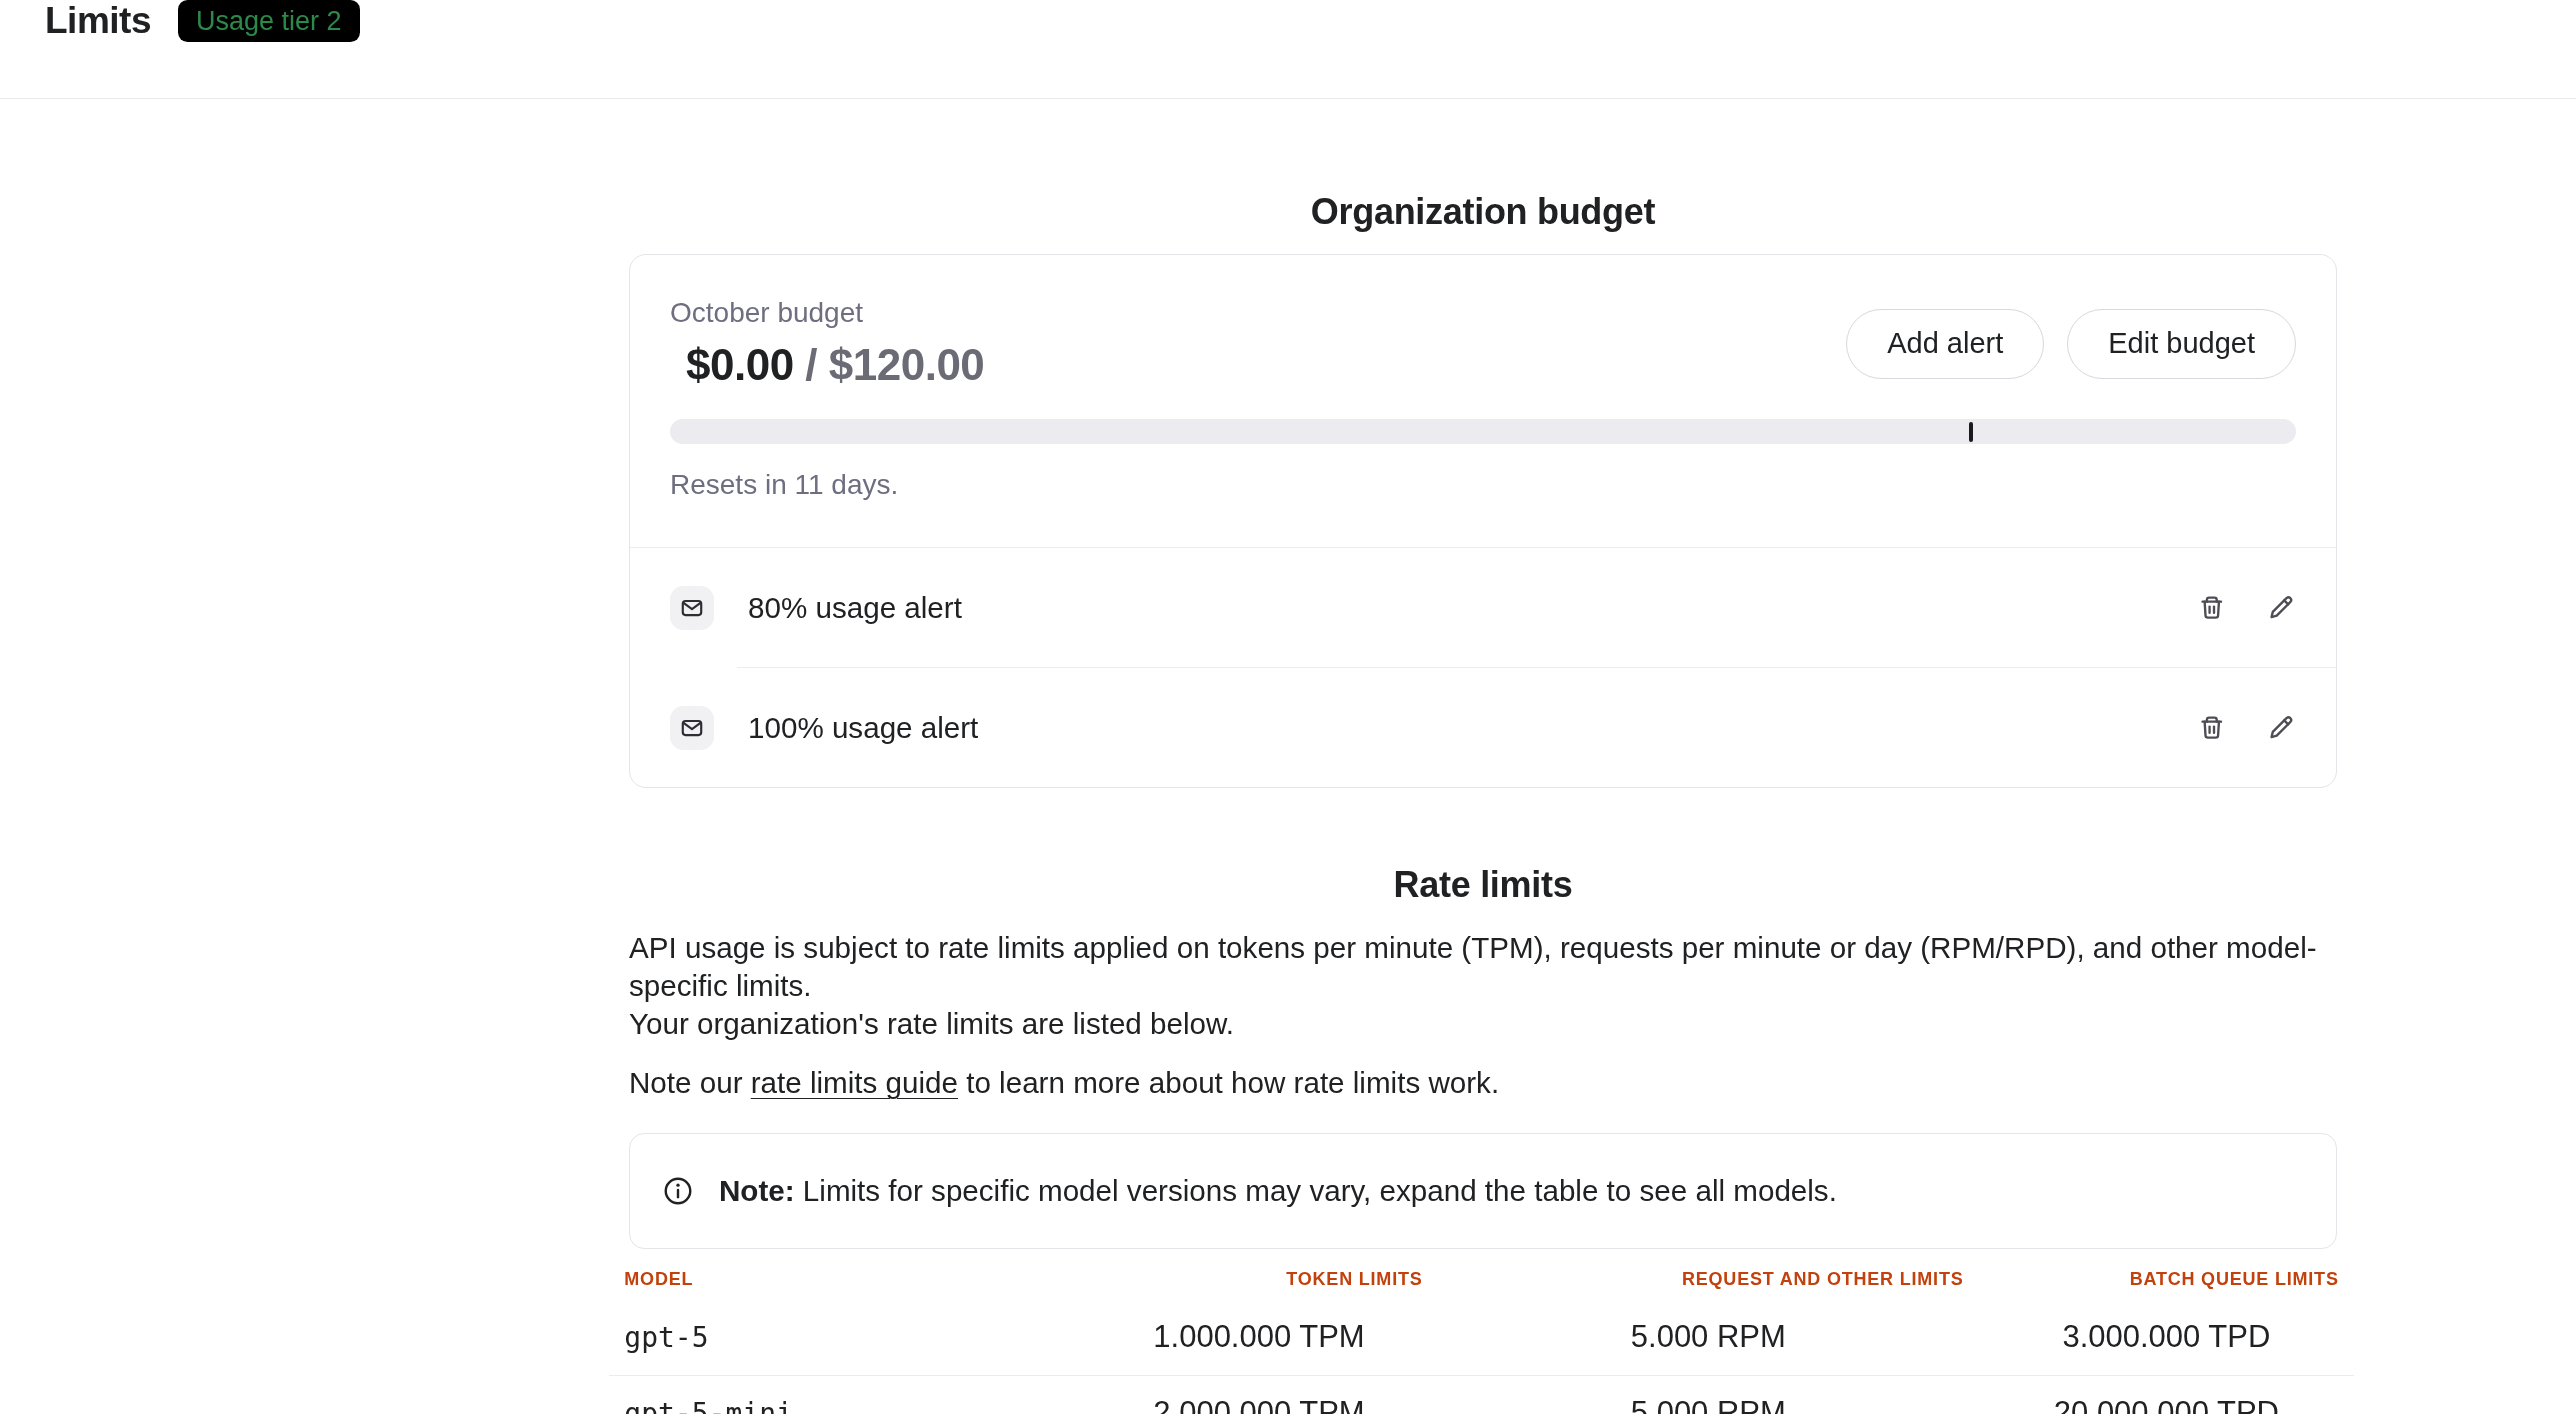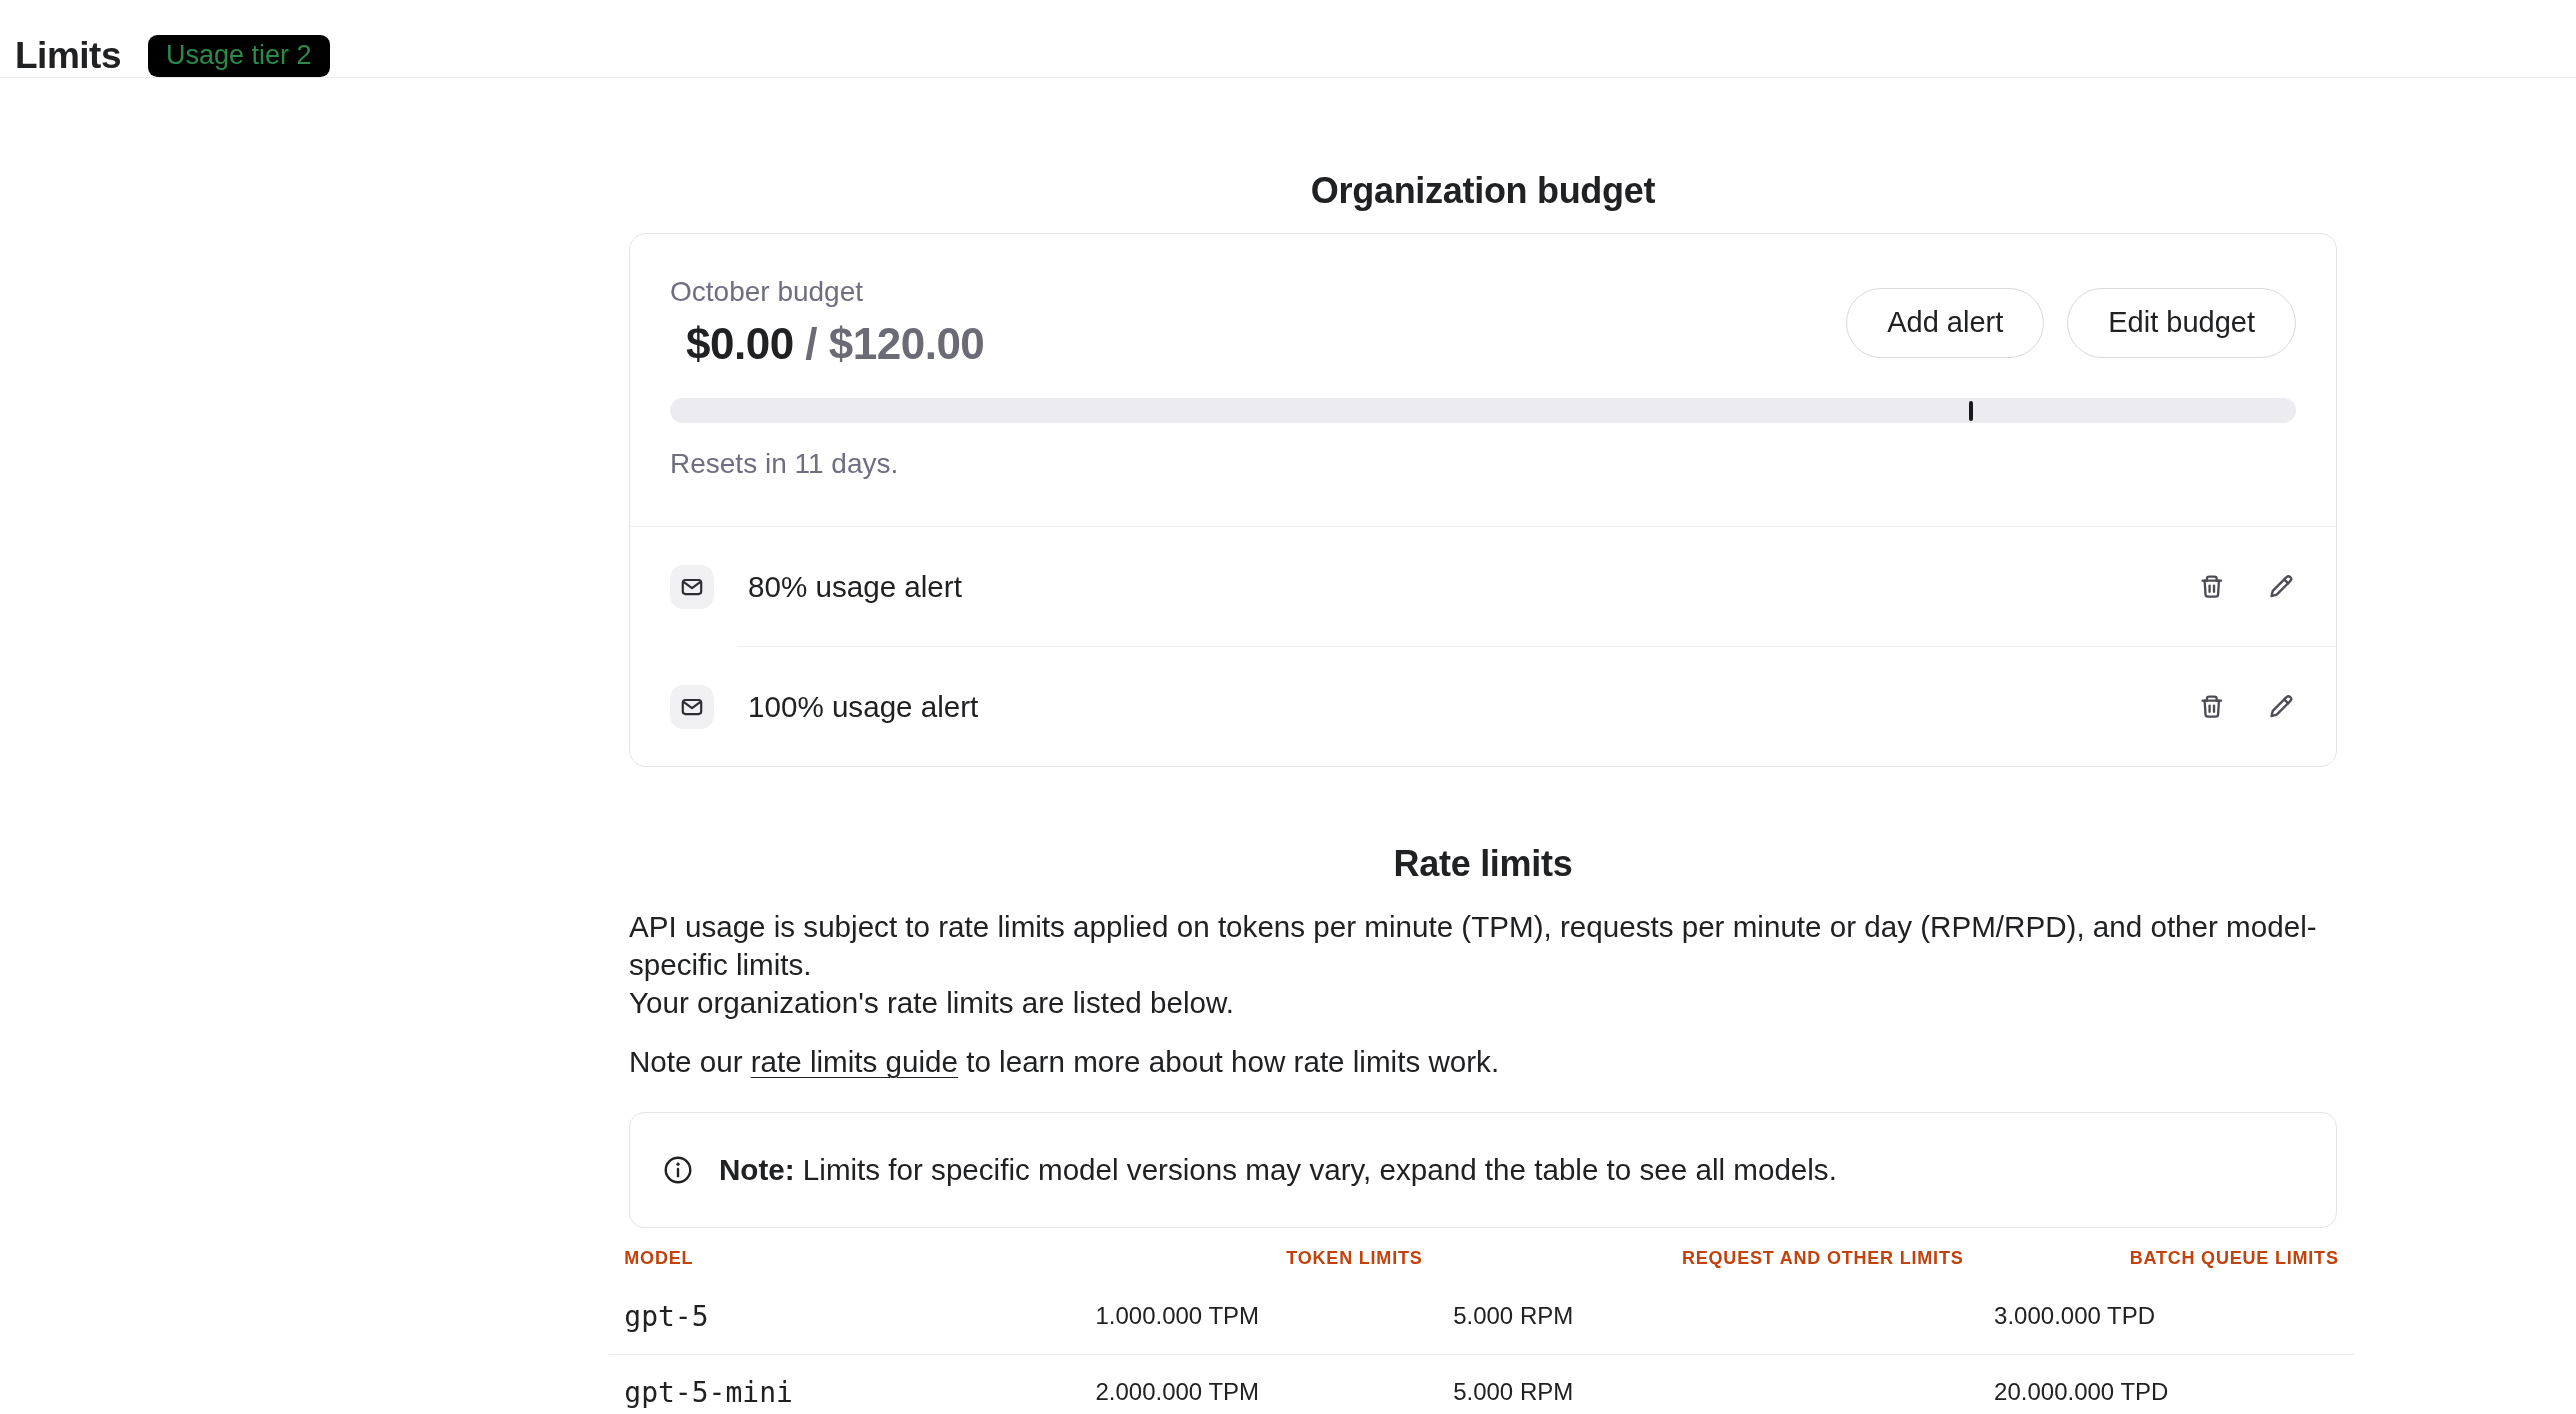--- a/index.html
+++ b/index.html
@@ -5,22 +5,22 @@
   * { box-sizing: border-box; }
   html, body { margin:0; padding:0; }
   body {
     width:2576px; height:1415px; overflow:hidden;
     background:#ffffff; color:#202123;
     font-family:"Liberation Sans", sans-serif;
     -webkit-font-smoothing:antialiased;
   }
   
   .topbar {
-    height:78px; border-bottom:1px solid #ececee;
-    display:flex; align-items:flex-end; padding:0 15px; gap:27px;
+    height:99px; border-bottom:1px solid #ececee;
+    display:flex; align-items:flex-start; padding:0 45px; gap:27px;
   }
   .page-title { font-size:37px; font-weight:600; margin:0; letter-spacing:-0.5px; }
   .tier-badge {
     background:#000000; color:#2b8a4a;
     font-size:27px; font-weight:500;
     padding:7.6px 18px; border-radius:9.5px; line-height:1;
   }
   
   main { margin-left:629px; width:1708px; }
   .section-heading { font-size:36px; font-weight:600; margin:0; letter-spacing:-0.3px;text-align:center; }
@@ -78,21 +78,21 @@
   .limits col.c2 { width:20.5%; }
   .limits col.c3 { width:31%; }
   .limits col.c4 { width:21.5%; }
   .limits th {
     font-size:18px; font-weight:700; letter-spacing:0.8px;
     color:#c2410c; text-align:right; padding:15.3px 15.3px 11.4px; line-height:1;
     white-space:nowrap;
   }
   .limits th:first-child { text-align:left; }
   .limits td {
-    height:76px; padding:0 15.3px; font-size:24px; text-align:left;
+    height:76px; padding:0 15.3px; font-size:31px; text-align:center;
     color:#202123; white-space:nowrap;
   }
   .limits td.model-cell {
     text-align:left; font-family:"DejaVu Sans Mono", monospace; font-size:28px;
   }
   .limits tbody tr { border-bottom:1px solid #ececee; }
   svg { display:block; }
 </style>
 </head>
 <body>

